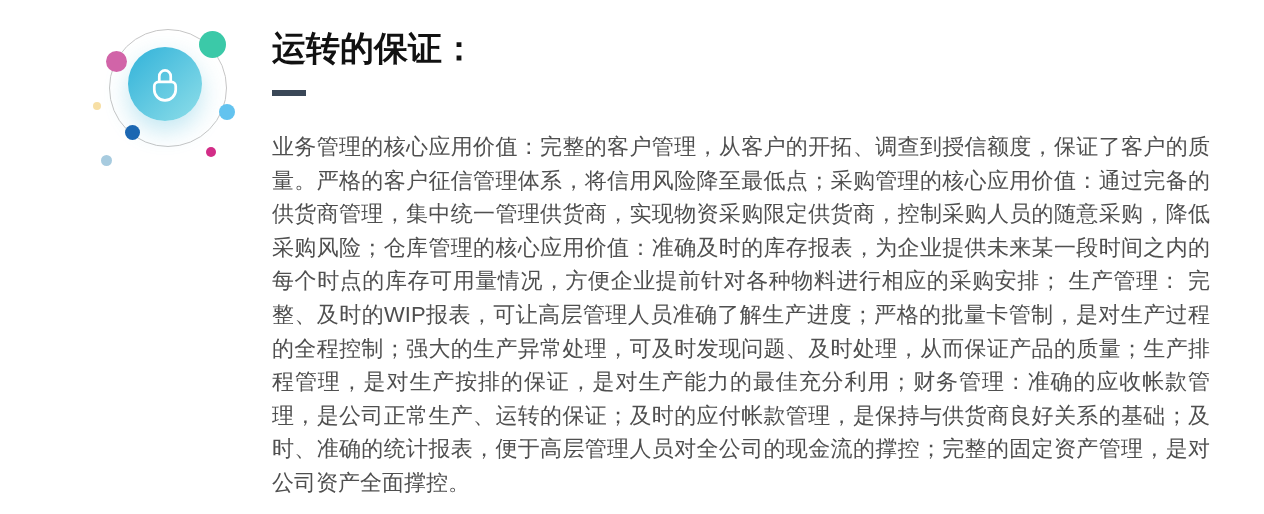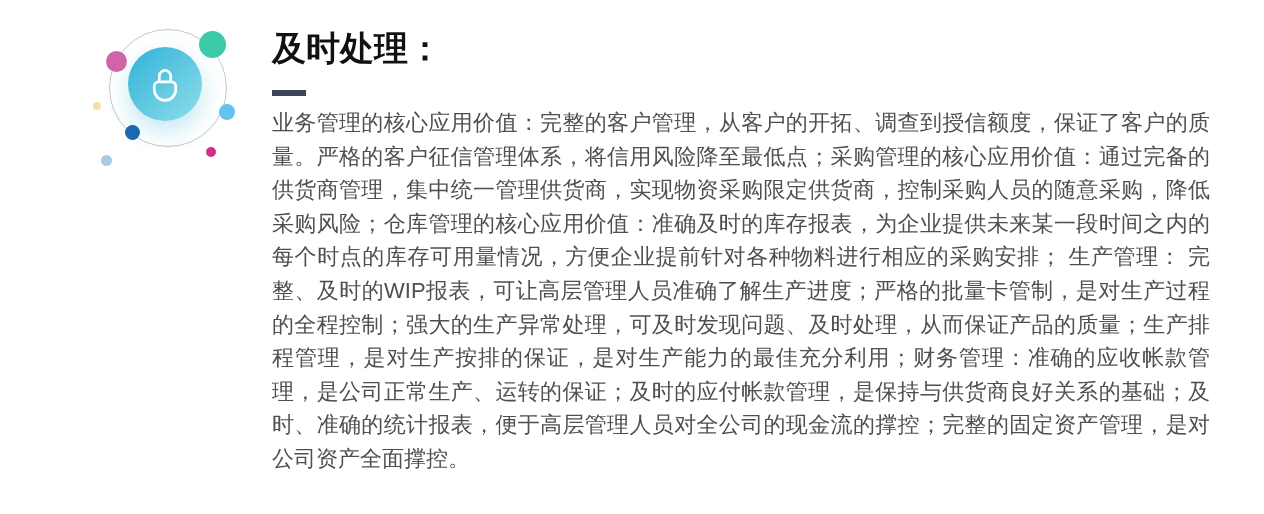--- a/index.html
+++ b/index.html
@@ -30,21 +30,21 @@
   .dot-6{left:121px;top:132px;width:10px;height:10px;}
   .dot-7{left:16px;top:140px;width:11px;height:11px;}
 
   
   .content{position:absolute;left:272px;top:27px;width:938px;}
   .content h1{
     margin:0;font-size:34px;line-height:42px;font-weight:700;
   }
   .title-dash{margin-top:21px;width:34px;height:6px;}
   .content p{
-    margin:10px 0 0;font-size:22px;line-height:33.6px;
+    margin:34px 0 0;font-size:22px;line-height:33.6px;
     text-align:justify;
   }
 </style>
 </head>
 <body style="background: rgb(255, 255, 255);">
 
 <div class="page">
 
   <div class="decor">
     <div class="ring" style="border-color: rgb(198, 198, 198);"></div>
@@ -57,18 +57,18 @@
     <span class="dot dot-1" style="background: rgb(59, 201, 168);"></span>
     <span class="dot dot-2" style="background: rgb(209, 100, 168);"></span>
     <span class="dot dot-3" style="background: rgb(99, 195, 239);"></span>
     <span class="dot dot-4" style="background: rgb(27, 103, 178);"></span>
     <span class="dot dot-5" style="background: rgb(247, 223, 165);"></span>
     <span class="dot dot-6" style="background: rgb(210, 45, 135);"></span>
     <span class="dot dot-7" style="background: rgb(167, 203, 223);"></span>
   </div>
 
   <div class="content">
-    <h1 style="color: rgb(17, 17, 17);">及时处理：</h1>
+    <h1 style="color: rgb(17, 17, 17);">运转的保证：</h1>
     <div class="title-dash" style="background: rgb(58, 71, 87);"></div>
     <p style="color: rgb(79, 79, 79);">业务管理的核心应用价值：完整的客户管理，从客户的开拓、调查到授信额度，保证了客户的质量。严格的客户征信管理体系，将信用风险降至最低点；采购管理的核心应用价值：通过完备的供货商管理，集中统一管理供货商，实现物资采购限定供货商，控制采购人员的随意采购，降低采购风险；仓库管理的核心应用价值：准确及时的库存报表，为企业提供未来某一段时间之内的每个时点的库存可用量情况，方便企业提前针对各种物料进行相应的采购安排； 生产管理： 完整、及时的WIP报表，可让高层管理人员准确了解生产进度；严格的批量卡管制，是对生产过程的全程控制；强大的生产异常处理，可及时发现问题、及时处理，从而保证产品的质量；生产排程管理，是对生产按排的保证，是对生产能力的最佳充分利用；财务管理：准确的应收帐款管理，是公司正常生产、运转的保证；及时的应付帐款管理，是保持与供货商良好关系的基础；及时、准确的统计报表，便于高层管理人员对全公司的现金流的撑控；完整的固定资产管理，是对公司资产全面撑控。</p>
   </div>
 
 </div>
 
 </body></html>

